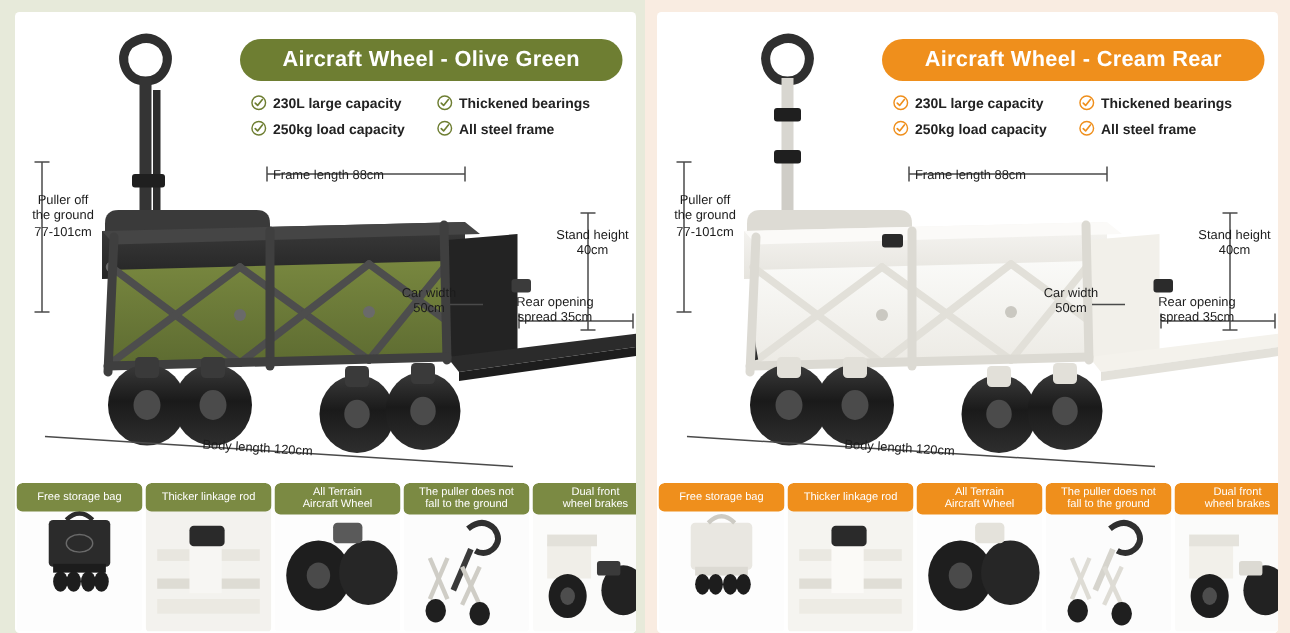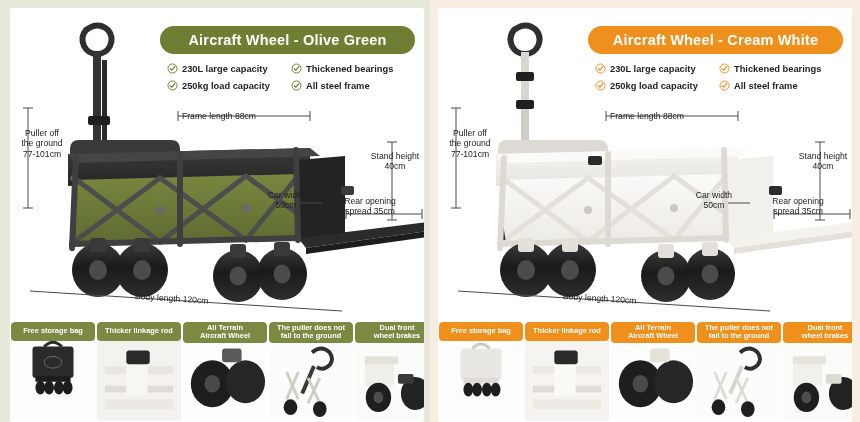--- a/index.html
+++ b/index.html
@@ -44,21 +44,21 @@
 
   
   .wagon{position:absolute;left:0;top:0;width:430px;height:330px;}
 
   
   .strip{position:absolute;left:0;bottom:0;width:430px;height:100px;display:flex;}
   .thumb{position:relative;flex:1 1 0;margin:0 1px;background:#fff;border-radius:4px;overflow:hidden;}
   .thumb .badge{
     position:absolute;top:0;left:0;right:0;min-height:19px;
     display:flex;align-items:center;justify-content:center;text-align:center;
-    color:#fff;font-size:7.4px;font-weight:bold;line-height:1.12;
+    color:#fff;font-size:7.4px;font-weight:normal;line-height:1.12;
     border-radius:4px;padding:2px 1px;box-sizing:border-box;z-index:3;
   }
   .thumb .badge.green{background:#7b8a43;}
   .thumb .badge.white{background:#ef8f1c;}
   .thumb .pic{position:absolute;left:0;top:0;width:100%;height:100%;}
 </style>
 </head>
 <body>
 
 <div class="board">
@@ -375,21 +375,21 @@
           <line x1="377" y1="134" x2="387" y2="134"></line>
             <line x1="377" y1="212" x2="387" y2="212"></line>
           <line x1="290" y1="195" x2="312" y2="195"></line>
           <line x1="336" y1="206" x2="412" y2="206"></line>
           <line x1="336" y1="201" x2="336" y2="211"></line>
             <line x1="412" y1="201" x2="412" y2="211"></line>
           <line x1="20" y1="283" x2="332" y2="303"></line>
         </g>
       </svg>
 
-      <div class="pill white">Aircraft Wheel - Cream White</div>
+      <div class="pill white">Aircraft Wheel - Cream Rear</div>
 
       <div class="features">
         <div class="feat">
           <svg class="chk" viewBox="0 0 16 16">
               <circle cx="8" cy="8" r="6.6" fill="none" stroke="#ef8f1c" stroke-width="1.4"></circle>
               <path d="M4.6 8.3 L6.9 10.6 L11.5 4.8" fill="none" stroke="#ef8f1c" stroke-width="1.6" stroke-linecap="round" stroke-linejoin="round"></path>
             </svg>
           <span>230L large capacity</span>
         </div>
         <div class="feat">

